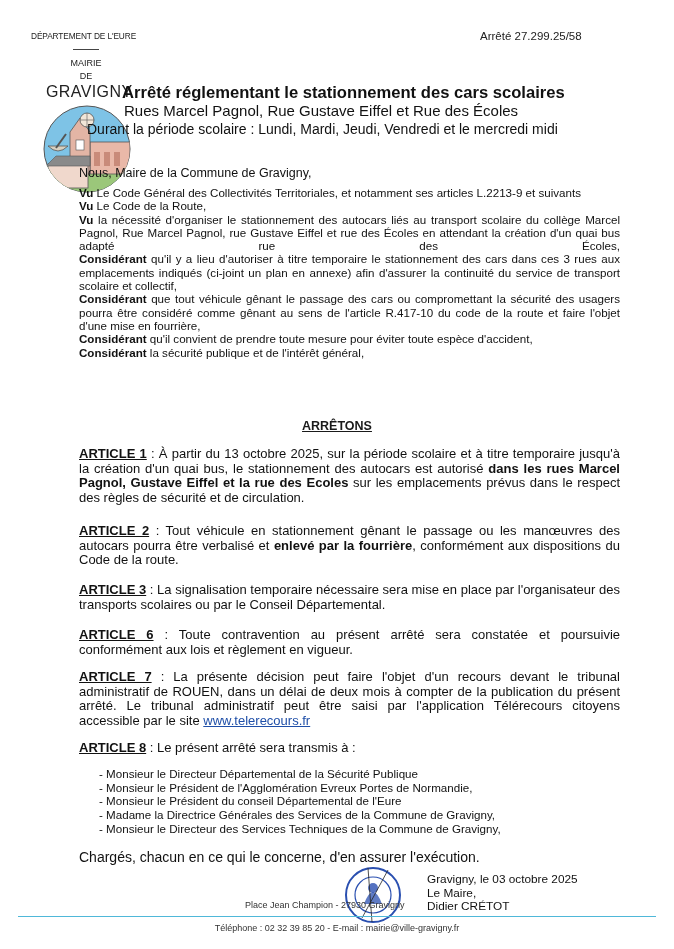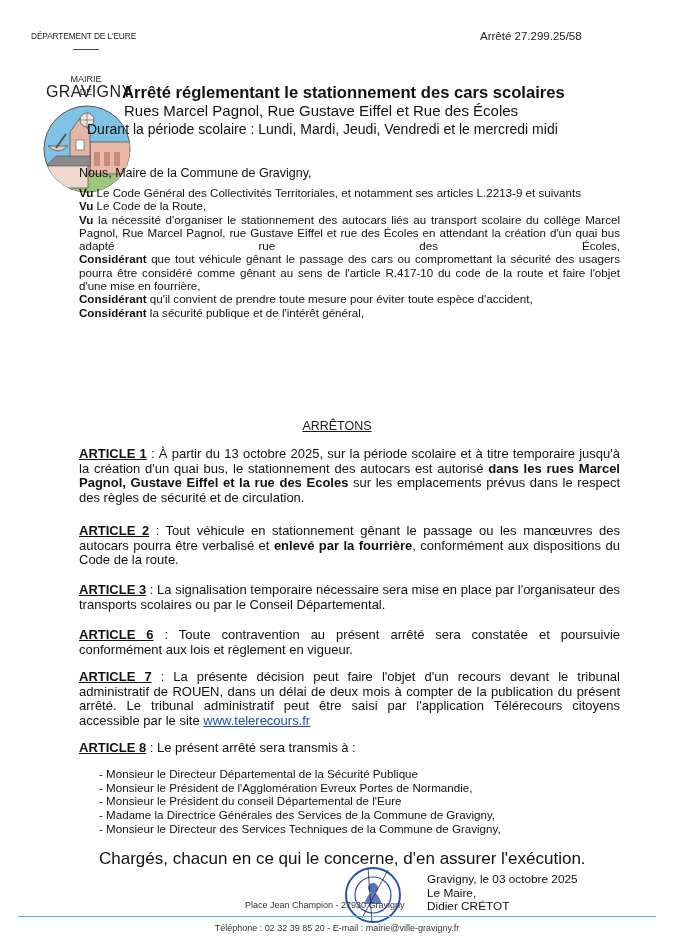--- a/index.html
+++ b/index.html
@@ -1,48 +1,48 @@
 <!DOCTYPE html>
 <html><head>
   <meta charset="utf-8">
   <style>
     html, body { margin: 0; padding: 0; background: #ffffff; }
     body { width: 674px; height: 949px; position: relative; overflow: hidden;
            font-family: "Liberation Sans", sans-serif; color: #1a1a1a; }
     .abs { position: absolute; }
     .dept { left: 31px; top: 31px; font-size: 8.3px; letter-spacing: -0.1px; color: #222; }
     .dept-rule { left: 73px; top: 49px; width: 26px; height: 1px; background: #444; }
-    .mairie { left: 60px; top: 57px; width: 52px; text-align: center; font-size: 9px; line-height: 13px; color: #222; margin-top: 16px; }
+    .mairie { left: 60px; top: 57px; width: 52px; text-align: center; font-size: 9px; line-height: 13px; color: #222; }
     .gravigny { left: 46px; top: 83px; font-size: 16px; letter-spacing: 0.4px; color: #222; }
     .ref { left: 480px; top: 30px; font-size: 11.5px; color: #222; }
     .title1 { left: 122px; top: 83px; font-size: 16.6px; font-weight: bold; color: #111; white-space: nowrap; }
     .title2 { left: 124px; top: 102px; font-size: 15px; color: #111; white-space: nowrap; }
     .title3 { left: 87px; top: 121px; font-size: 14px; color: #111; white-space: nowrap; }
     .logo { left: 42px; top: 104px; width: 90px; height: 90px; }
     .nous { left: 79px; top: 166px; font-size: 12.5px; color: #111; }
 
     .body-block { left: 79px; top: 186px; width: 541px; font-size: 11.6px; line-height: 13.3px; color: #111; }
     .body-block p { margin: 0; text-align: justify; }
     .body-block b { font-weight: bold; }
     .just-last { text-align-last: justify; }
 
-    .arretons { left: 0; width: 674px; top: 419px; text-align: center; font-weight: normal; font-size: 12.5px; text-decoration: underline; }
+    .arretons { left: 0; width: 674px; top: 419px; text-align: center; font-weight: bold; font-size: 12.5px; text-decoration: underline; }
     .art { left: 79px; width: 541px; font-size: 13px; line-height: 14.5px; color: #111; text-align: justify; }
     .art .lab { font-weight: bold; text-decoration: underline; }
     .art b { font-weight: bold; }
     .link { color: #1f4fa8; text-decoration: underline; }
     .a1 { top: 447px; }
     .a2 { top: 524px; }
     .a3 { top: 583px; }
     .a6 { top: 628px; }
     .a7 { top: 670px; }
     .a8 { top: 741px; }
     .recip { left: 99px; top: 767px; font-size: 11.6px; line-height: 13.7px; color: #111; }
     .recip div { white-space: nowrap; }
-    .charges { left: 79px; top: 849px; font-size: 17px; color: #111; margin-left: 20px; }
+    .charges { left: 79px; top: 849px; font-size: 14px; color: #111; }
 
     .stamp { left: 344px; top: 866px; width: 58px; height: 58px; }
     .sig-date { left: 403px; top: 873px; font-size: 11.8px; line-height: 13.5px; color: #111; margin-left: 24px; }
     .footer-addr { left: 245px; top: 900px; font-size: 9px; color: #333; }
     .footer-rule { left: 18px; top: 916px; width: 638px; height: 1px; background: #4fb8d9; }
     .footer-contact { left: 0; width: 674px; top: 923px; text-align: center; font-size: 9px; color: #333; }
   </style>
 </head>
 <body>
 
@@ -83,20 +83,21 @@
 <div class="abs title1">Arrêté réglementant le stationnement des cars scolaires</div>
 <div class="abs title2">Rues Marcel Pagnol, Rue Gustave Eiffel et Rue des Écoles</div>
 <div class="abs title3">Durant la période scolaire : Lundi, Mardi, Jeudi, Vendredi et le mercredi midi</div>
 
 <div class="abs nous">Nous, Maire de la Commune de Gravigny,</div>
 
 <div class="abs body-block">
   <p><b>Vu</b><span> Le Code Général des Collectivités Territoriales, et notamment ses articles L.2213-9 et suivants</span></p>
   <p><b>Vu</b><span> Le Code de la Route,</span></p>
   <p class="just-last"><b>Vu</b><span> la nécessité d'organiser le stationnement des autocars liés au transport scolaire du collège Marcel Pagnol, Rue Marcel Pagnol, rue Gustave Eiffel et rue des Écoles en attendant la création d'un quai bus adapté rue des Écoles,</span></p>
+  <p><b>Considérant</b><span> qu'il y a lieu d'autoriser à titre temporaire le stationnement des cars dans ces 3 rues aux emplacements indiqués (ci-joint un plan en annexe) afin d'assurer la continuité du service de transport scolaire et collectif,</span></p>
   <p><b>Considérant</b><span> que tout véhicule gênant le passage des cars ou compromettant la sécurité des usagers pourra être considéré comme gênant au sens de l'article R.417-10 du code de la route et faire l'objet d'une mise en fourrière,</span></p>
   <p><b>Considérant</b><span> qu'il convient de prendre toute mesure pour éviter toute espèce d'accident,</span></p>
   <p><b>Considérant</b><span> la sécurité publique et de l'intérêt général,</span></p>
 </div>
 
 <div class="abs arretons">ARRÊTONS</div>
 
 <div class="abs art a1">
   <span class="lab">ARTICLE 1</span><span> : À partir du 13 octobre 2025, sur la période scolaire et à titre temporaire jusqu'à la création d'un quai bus, le stationnement des autocars est autorisé </span><b>dans les rues Marcel Pagnol, Gustave Eiffel et la rue des Ecoles</b><span> sur les emplacements prévus dans le respect des règles de sécurité et de circulation.</span>
 </div>

